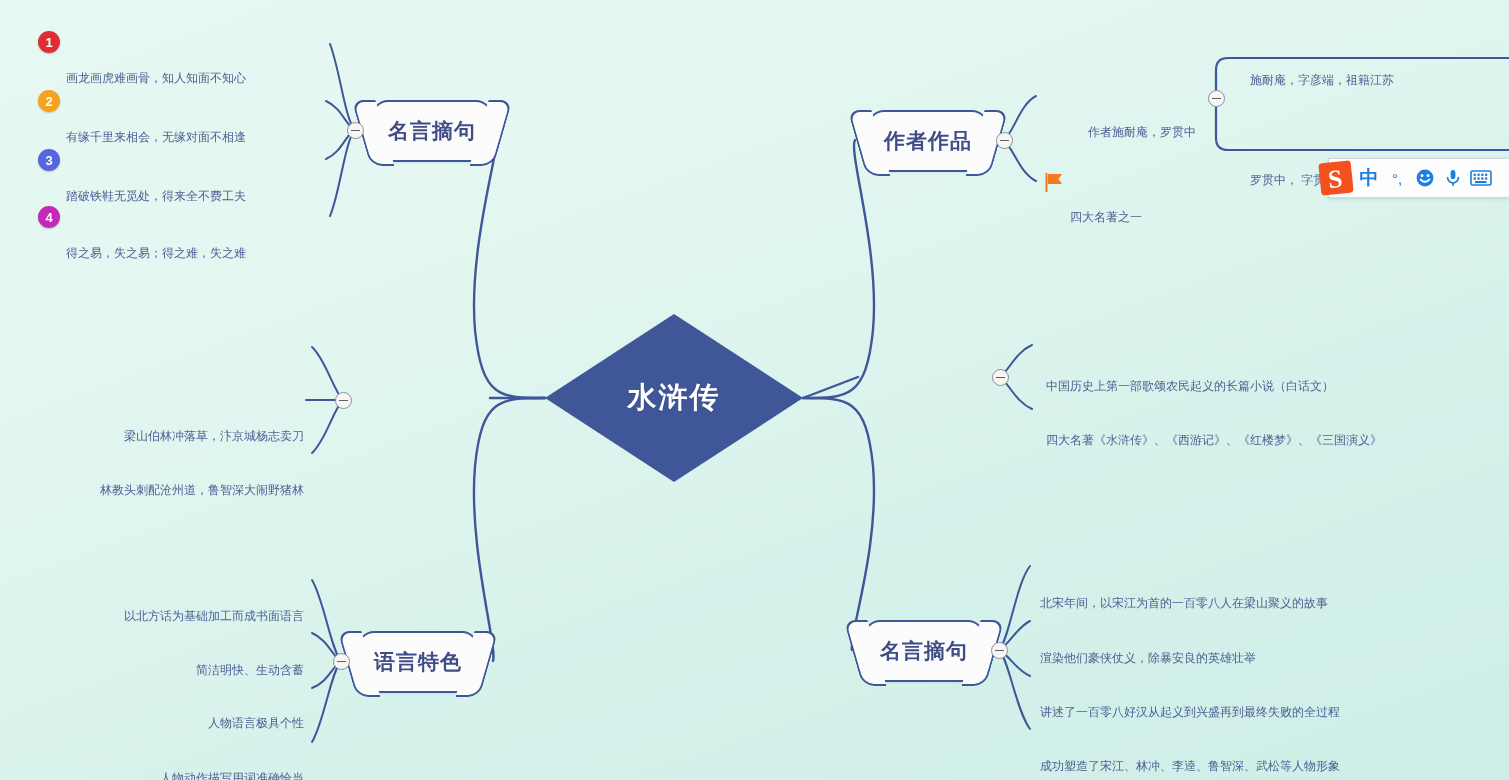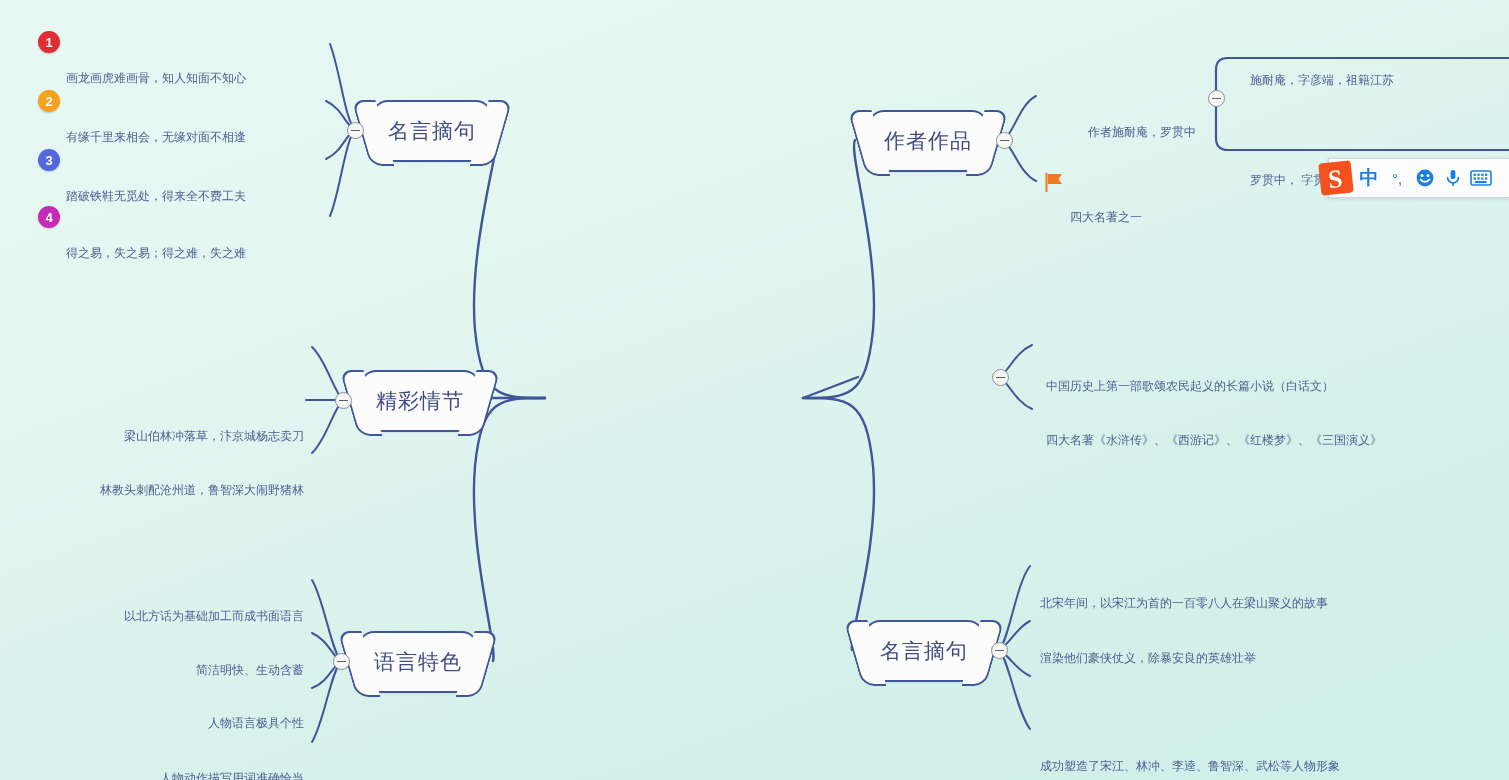--- a/index.html
+++ b/index.html
@@ -55,21 +55,21 @@
     background: #fcfcfd;
     border-top: 2.4px solid #3f5699;
     border-bottom: 2.4px solid #3f5699;
   }
   .hex::before { left: -13px;  transform: skewX(16deg);  border-left: 2.4px solid #3f5699; border-radius: 12px 0 0 12px; }
   .hex::after  { right: -13px; transform: skewX(-16deg); border-right: 2.4px solid #3f5699; border-radius: 0 12px 12px 0; }
   .hex > span {
     position: relative; z-index: 3;
     color: #3f4c86;
     font-size: 21px;
-    font-weight: normal;
+    font-weight: bold;
     letter-spacing: 1px;
     white-space: nowrap;
   }
   .hex-fill {
     position: absolute; z-index: 2;
     left: 2px; right: 2px; top: 1px; bottom: 1px;
     background: #fcfcfd;
     border-radius: 13px;
   }
 
@@ -198,30 +198,30 @@
     </g>
 
     <g fill="none" stroke="#3f5699" stroke-width="2" stroke-linecap="round">
       <path d="M999,650 C1009,640 1016,584 1030,566"></path>
       <path d="M999,650 C1010,644 1016,628 1030,621"></path>
       <path d="M999,650 C1010,656 1016,670 1030,676"></path>
       <path d="M999,650 C1009,660 1016,710 1030,729"></path>
     </g>
   </svg>
 
+  <div class="center-node">
+    <div class="center-shape"></div>
+    <div class="center-label">水浒传</div>
+  </div>
 
   <div class="hex" style="left:372px; top:100px; width:120px;">
     <div class="hex-fill"></div>
     <span>名言摘句</span>
   </div>
 
-  <div class="hex" style="left:360px; top:370px; width:120px;">
-    <div class="hex-fill"></div>
-    <span>精彩情节</span>
-  </div>
 
   <div class="hex" style="left:358px; top:631px; width:120px;">
     <div class="hex-fill"></div>
     <span>语言特色</span>
   </div>
 
   <div class="hex" style="left:868px; top:110px; width:120px;">
     <div class="hex-fill"></div>
     <span>作者作品</span>
   </div>
@@ -291,20 +291,21 @@
   <div class="leaf right" style="left:1070px; top:173px;">四大名著之一</div>
 
   <div class="leaf right" style="left:1250px; top:36px;">施耐庵，字彦端，祖籍江苏</div>
   <div class="leaf right" style="left:1250px; top:136px;">罗贯中， 字贯中，祖籍山西</div>
 
   <div class="leaf right" style="left:1046px; top:342px;">中国历史上第一部歌颂农民起义的长篇小说（白话文）</div>
   <div class="leaf right" style="left:1046px; top:396px;">四大名著《水浒传》、《西游记》、《红楼梦》、《三国演义》</div>
 
   <div class="leaf right" style="left:1040px; top:559px;">北宋年间，以宋江为首的一百零八人在梁山聚义的故事</div>
   <div class="leaf right" style="left:1040px; top:614px;">渲染他们豪侠仗义，除暴安良的英雄壮举</div>
+  <div class="leaf right" style="left:1040px; top:668px;">讲述了一百零八好汉从起义到兴盛再到最终失败的全过程</div>
   <div class="leaf right" style="left:1040px; top:722px;">成功塑造了宋江、林冲、李逵、鲁智深、武松等人物形象</div>
 
   <div id="ime-bar">
     <svg class="ime-logo" viewBox="0 0 40 40">
       <rect x="3" y="3" width="34" height="34" rx="4" fill="#f4511e" transform="rotate(-6 20 20)"></rect>
       <text x="19" y="30" font-family="'Liberation Serif', serif" font-size="27" font-weight="bold" fill="#ffffff" text-anchor="middle" transform="rotate(-6 20 20)">S</text>
     </svg>
     <div class="ime-btn">中</div>
     <div class="ime-btn small">°,</div>
     <div class="ime-btn">

